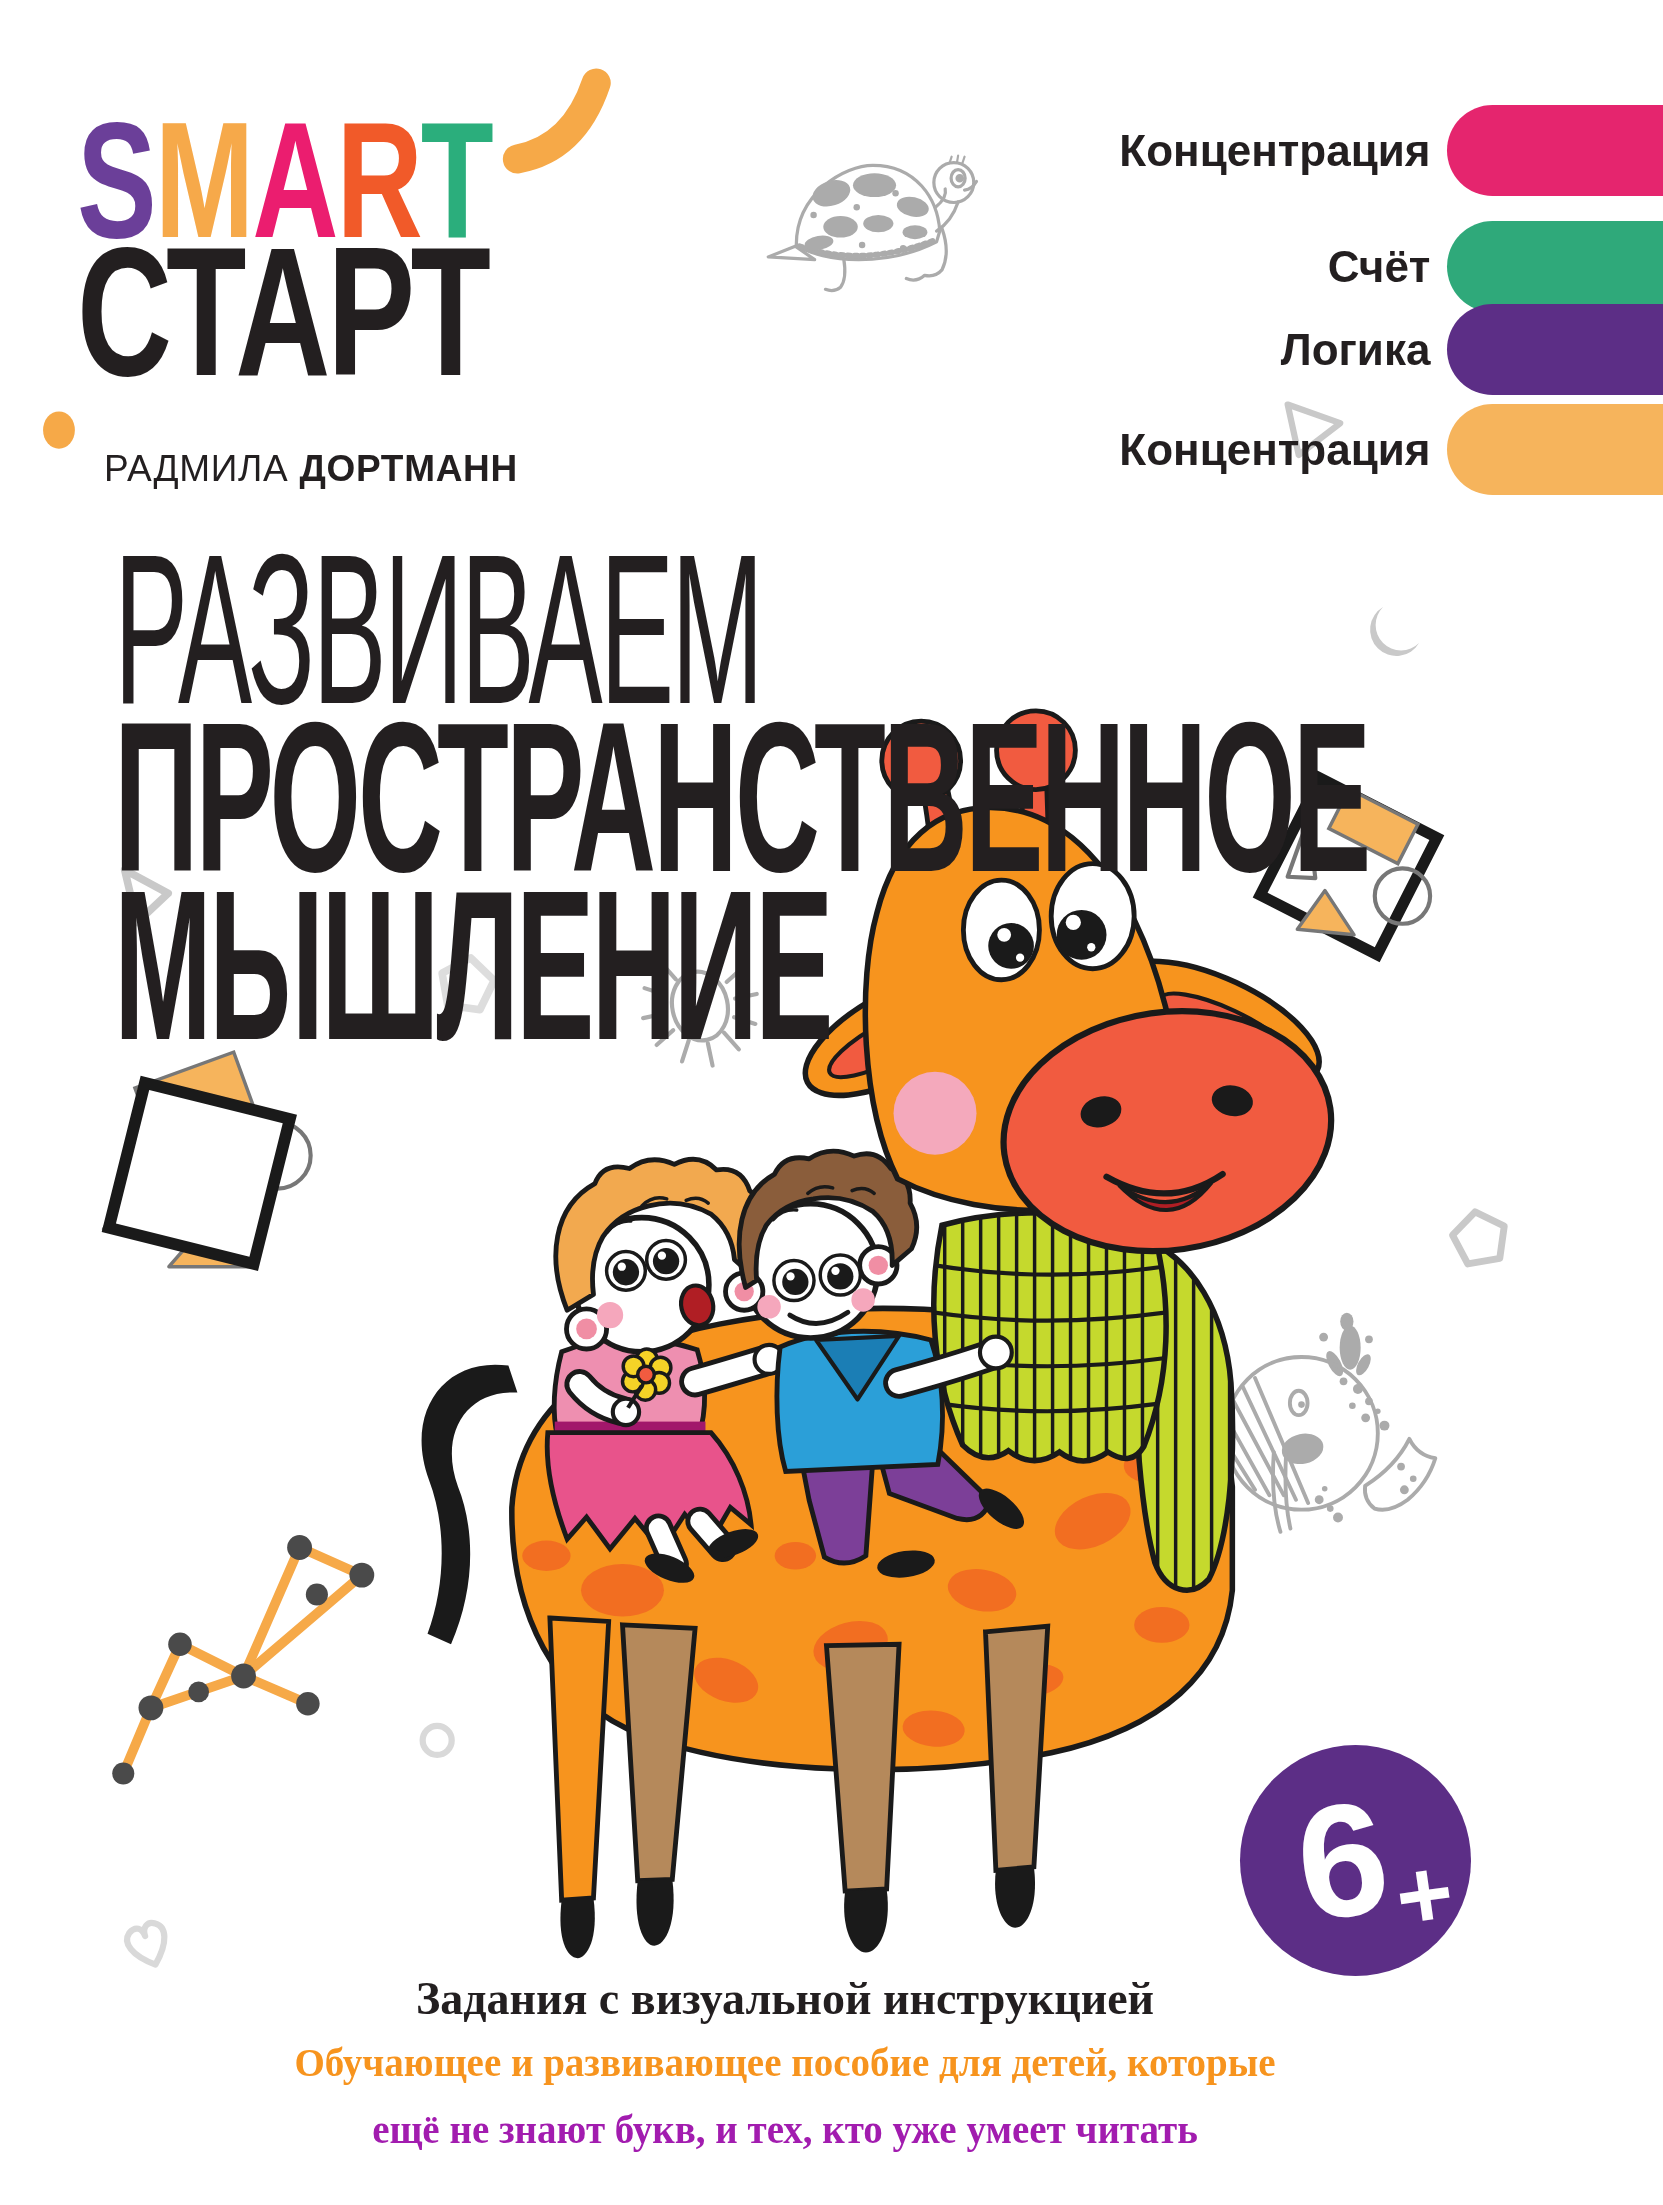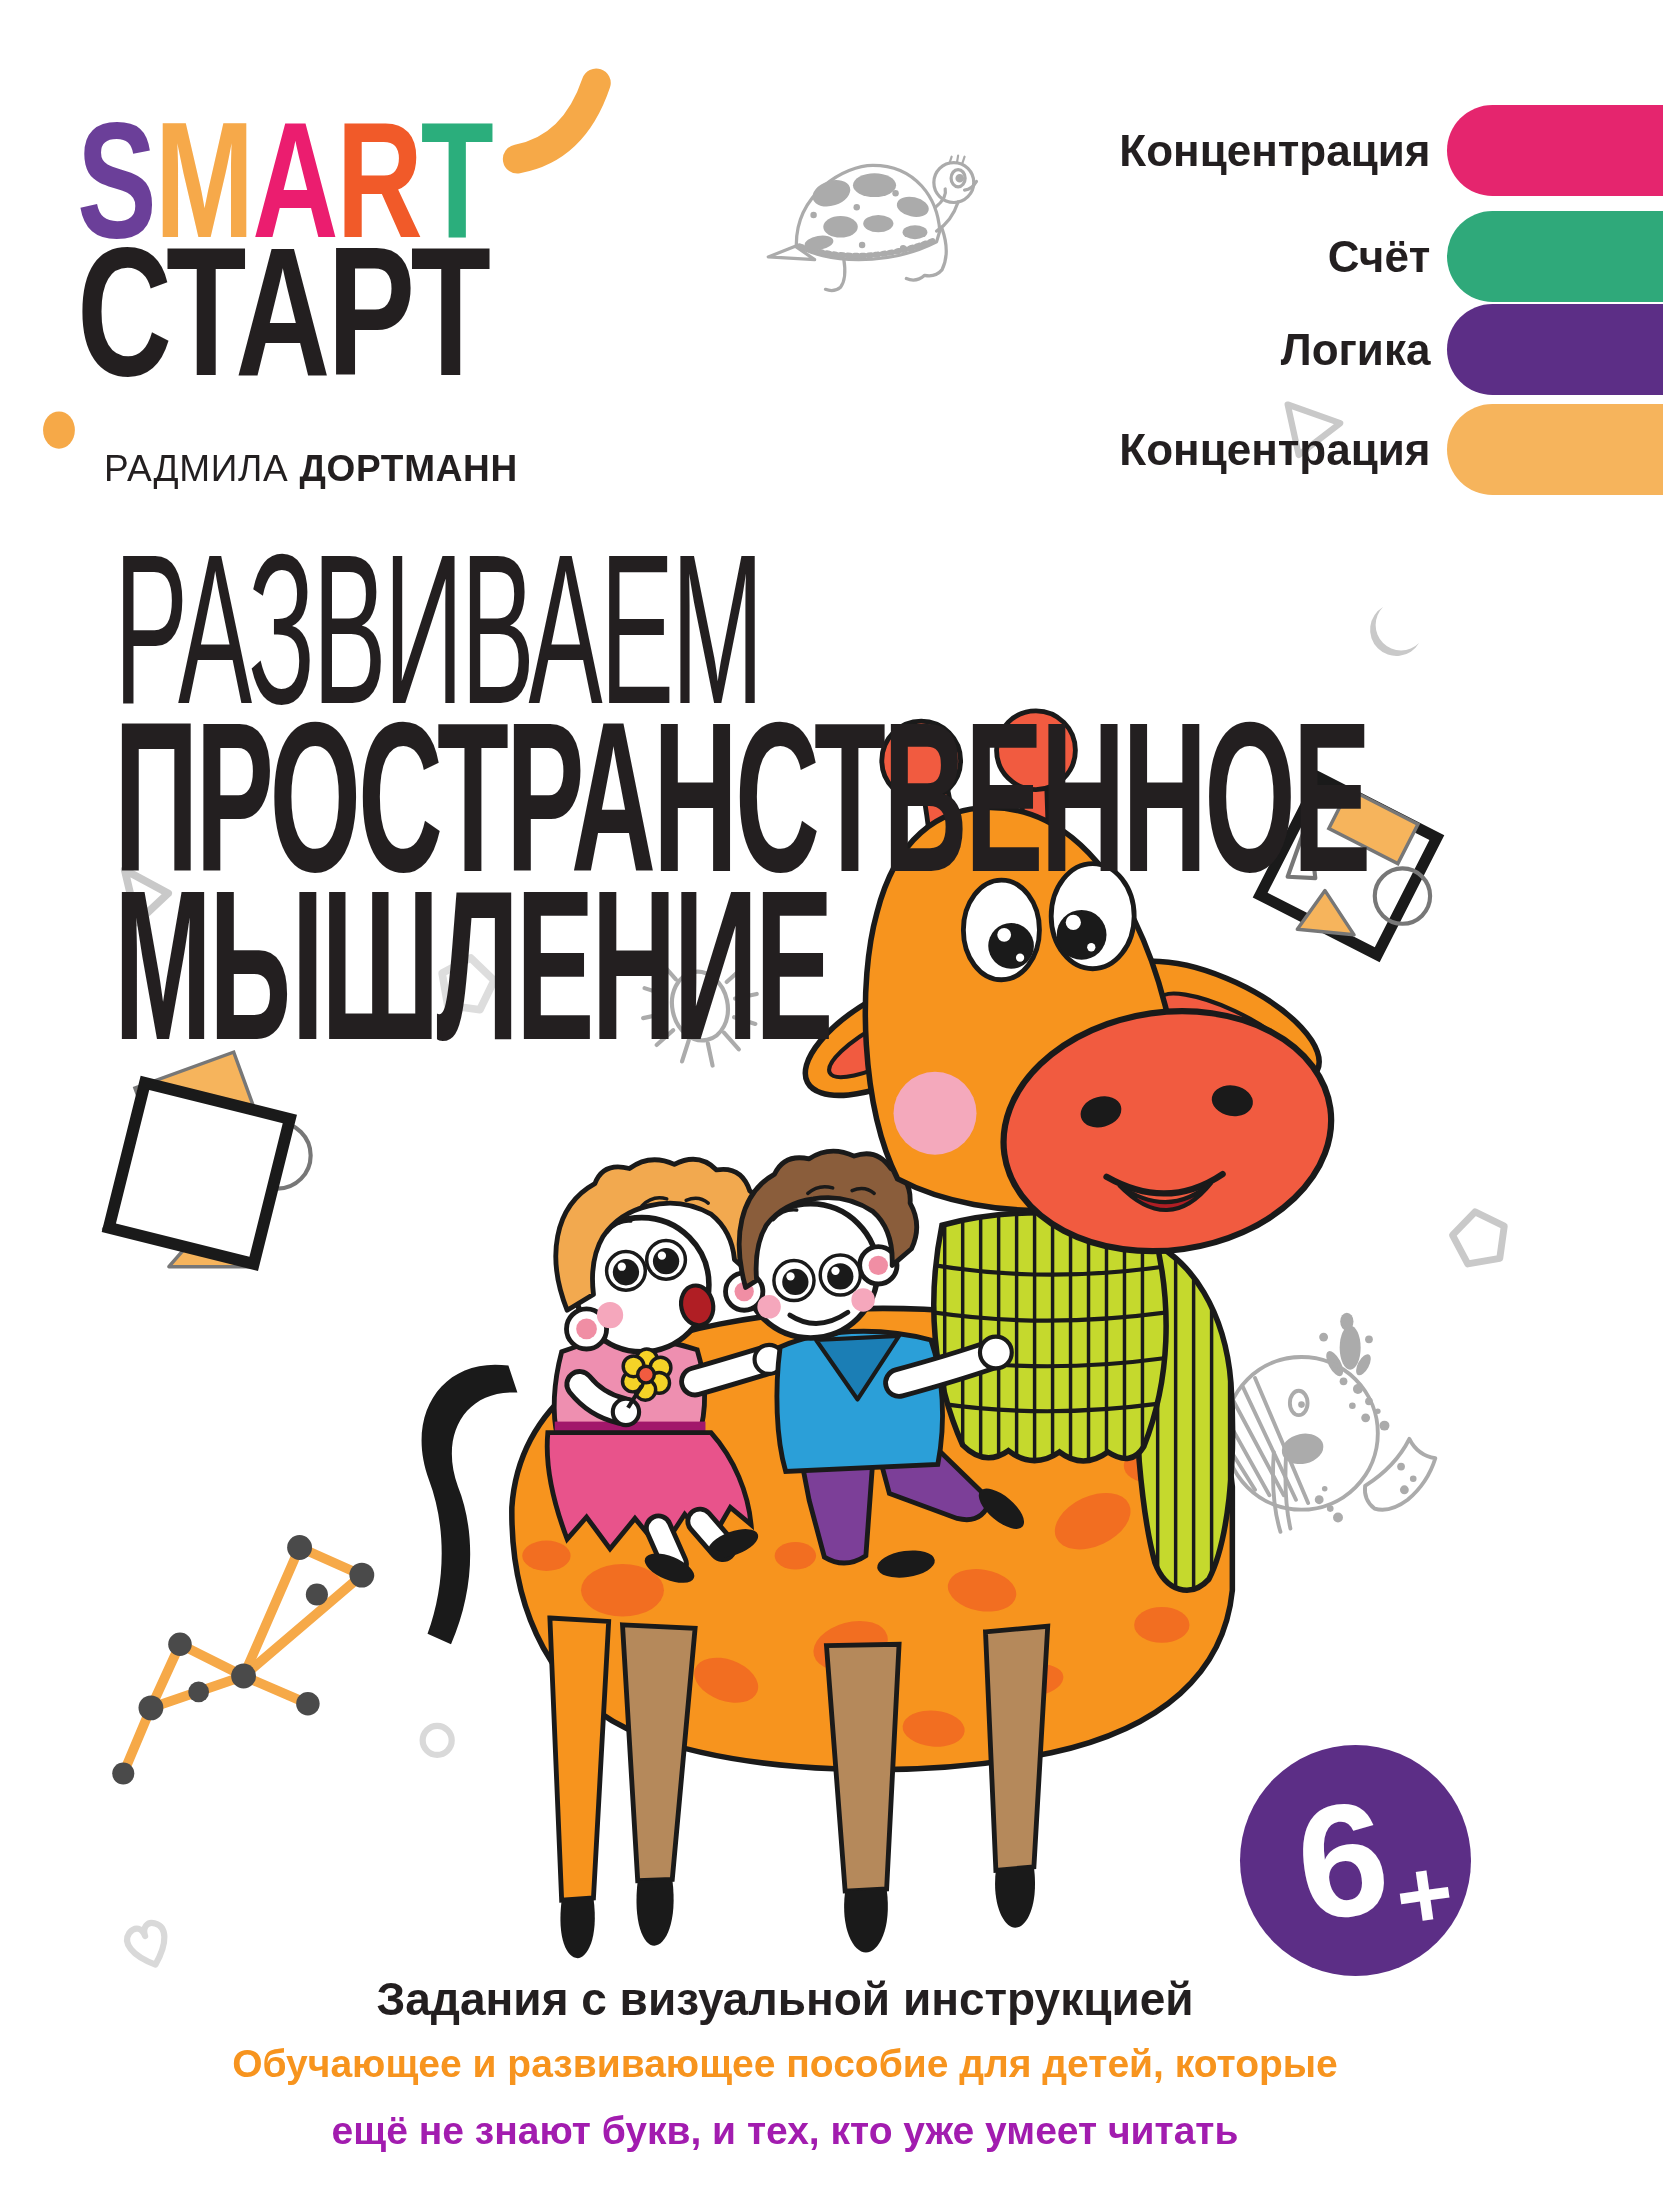--- a/index.html
+++ b/index.html
@@ -41,21 +41,21 @@
     display:flex;align-items:center;justify-content:center;
   }
   .age-badge .num{
     font-size:160px;font-weight:700;line-height:1;transform:rotate(-8deg);margin-right:5.5px;margin-left:-21px;
   }
   .age-badge .plus{
     position:absolute;right:18px;bottom:33px;font-size:97px;font-weight:700;line-height:1;transform:rotate(-8deg);
   }
   
   .footer{
-    left:0;top:1972px;width:1570px;text-align:center;
+    left:0;top:1972px;width:1570px;text-align:center;font-family:Liberation Serif, serif;
   }
   .footer .headline{font-size:46px;font-weight:700;margin:0 0 9.7px 0;}
   .footer .subline{font-size:39px;font-weight:700;line-height:55px;margin:0;}
   svg{display:block;}
 </style>
 </head>
 <body>
 
 <svg class="abs" style="left:0;top:0;" width="1664" height="2205" viewBox="0 0 2406 3189">
 
@@ -365,21 +365,21 @@
 
 <div class="abs logo-smart">
   <span style="color: rgb(107, 63, 153);">S</span><span style="color: rgb(246, 169, 74);">M</span><span style="color: rgb(235, 29, 111);">A</span><span style="color: rgb(241, 90, 41);">R</span><span style="color: rgb(43, 174, 124);">T</span>
 </div>
 <div class="abs logo-start">СТАРТ</div>
 
 <div class="tag-row" style="top:105px">
   <span class="tag-label">Концентрация</span>
   <div class="tag-pill" style="background-color: rgb(229, 37, 110);"></div>
 </div>
-<div class="tag-row" style="top:211px">
+<div class="tag-row" style="top:221px">
   <span class="tag-label">Счёт</span>
   <div class="tag-pill" style="background-color: rgb(47, 169, 122);"></div>
 </div>
 <div class="tag-row" style="top:304px">
   <span class="tag-label">Логика</span>
   <div class="tag-pill" style="background-color: rgb(92, 46, 134);"></div>
 </div>
 <div class="tag-row" style="top:404px">
   <span class="tag-label">Концентрация</span>
   <div class="tag-pill" style="background-color: rgb(246, 180, 92);"></div>

